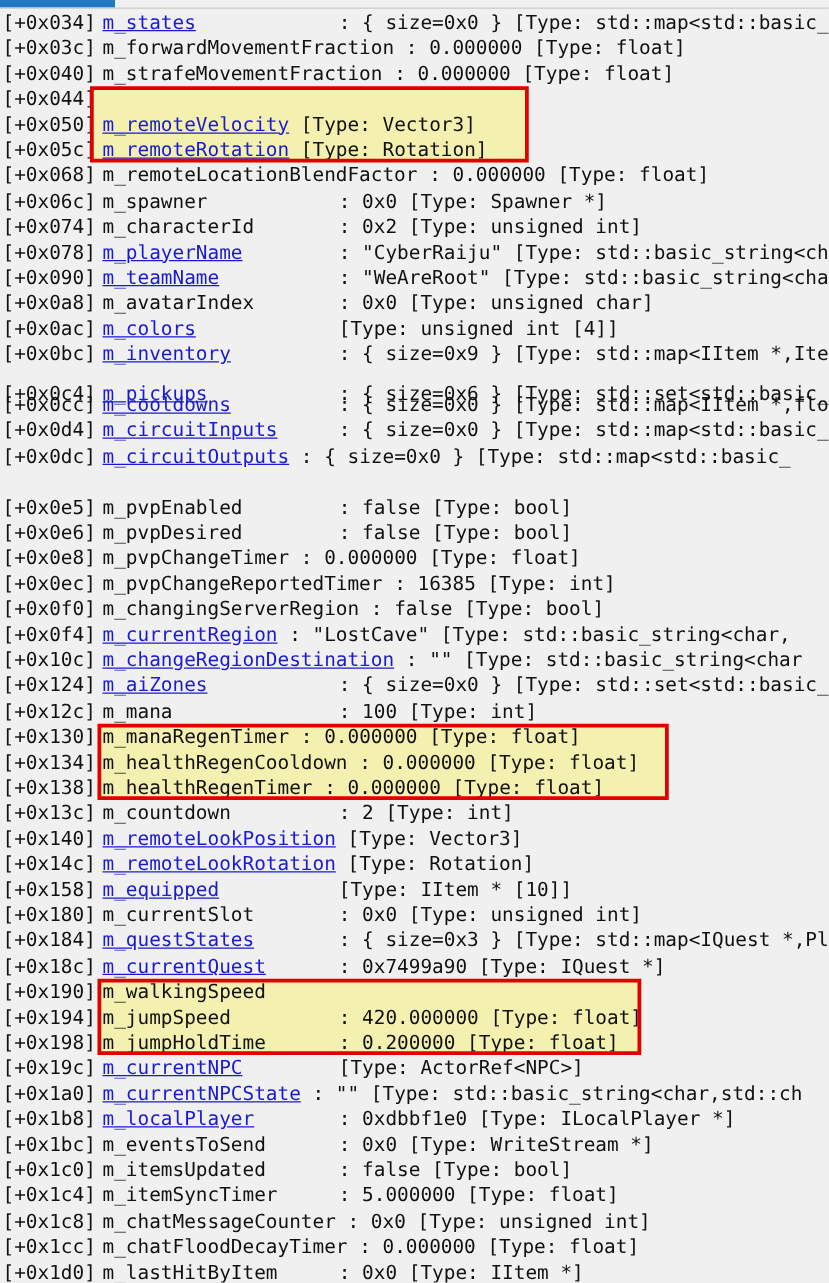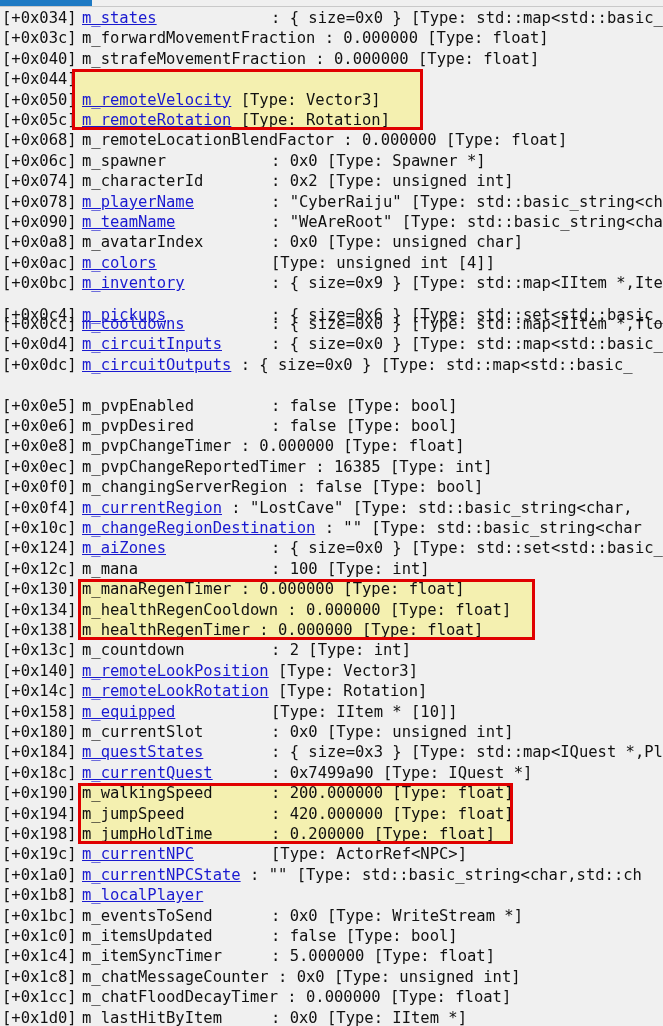--- a/index.html
+++ b/index.html
@@ -160,25 +160,25 @@
     <div class="row rowtext flow" style="position: absolute; left: 0px; top: 572.2px; width: 663px; padding-left: 38px;"><span class="offset">[+0x130]</span><span class="nameblock"><span class="plain">m_manaRegenTimer</span> <span>: 0.000000 [Type: float]</span></span></div>
     <div class="row rowtext flow" style="position: absolute; left: 0px; top: 592.6px; width: 662px;"><span class="offset">[+0x134]</span><span class="nameblock"><span class="plain">m_healthRegenCooldown</span> <span>: 0.000000 [Type: float]</span></span></div>
     <div class="row rowtext flow" style="position: absolute; left: 0px; top: 613px; width: 663px;"><span class="offset">[+0x138]</span><span class="nameblock"><span class="plain">m_healthRegenTimer</span> <span>: 0.000000 [Type: float]</span></span></div>
     <div class="row rowtext" style="position: absolute; left: 0px; top: 633.4px; width: 663px;"><span class="offset">[+0x13c]</span><span class="namecol plain">m_countdown</span><span class="valcol">: 2 [Type: int]</span></div>
     <div class="row rowtext flow" style="position: absolute; left: 0px; top: 653.8px; width: 663px;"><span class="offset">[+0x140]</span><span class="nameblock"><span class="link">m_remoteLookPosition</span> <span>[Type: Vector3]</span></span></div>
     <div class="row rowtext flow" style="position: absolute; left: 0px; top: 674.2px; width: 663px;"><span class="offset">[+0x14c]</span><span class="nameblock"><span class="link">m_remoteLookRotation</span> <span>[Type: Rotation]</span></span></div>
     <div class="row rowtext" style="position: absolute; left: 0px; top: 694.6px; width: 663px;"><span class="offset">[+0x158]</span><span class="namecol link">m_equipped</span><span class="valcol">[Type: IItem * [10]]</span></div>
     <div class="row rowtext" style="position: absolute; left: 0px; top: 715px; width: 663px;"><span class="offset">[+0x180]</span><span class="namecol plain">m_currentSlot</span><span class="valcol">: 0x0 [Type: unsigned int]</span></div>
     <div class="row rowtext" style="position: absolute; left: 0px; top: 735.4px; width: 663px;"><span class="offset">[+0x184]</span><span class="namecol link">m_questStates</span><span class="valcol">: { size=0x3 } [Type: std::map&lt;IQuest *,Pla</span></div>
     <div class="row rowtext" style="position: absolute; left: 0px; top: 755.8px; width: 663px;"><span class="offset">[+0x18c]</span><span class="namecol link">m_currentQuest</span><span class="valcol">: 0x7499a90 [Type: IQuest *]</span></div>
-    <div class="row rowtext" style="position: absolute; left: 0px; top: 776.2px; width: 663px;"><span class="offset">[+0x190]</span><span class="namecol plain">m_walkingSpeed</span><span class="valcol">: 200.000000 [Type: float]</span></div>
+    <div class="row rowtext" style="position: absolute; left: 0px; top: 776.2px; width: 663px;"><span class="offset">[+0x190]</span><span class="namecol plain">m_walkingSpeed</span></div>
     <div class="row rowtext" style="position: absolute; left: 0px; top: 796.6px; width: 663px;"><span class="offset">[+0x194]</span><span class="namecol plain">m_jumpSpeed</span><span class="valcol">: 420.000000 [Type: float]</span></div>
     <div class="row rowtext" style="position: absolute; left: 0px; top: 817px; width: 663px;"><span class="offset">[+0x198]</span><span class="namecol plain">m_jumpHoldTime</span><span class="valcol">: 0.200000 [Type: float]</span></div>
     <div class="row rowtext" style="position: absolute; left: 0px; top: 837.4px; width: 663px;"><span class="offset">[+0x19c]</span><span class="namecol link">m_currentNPC</span><span class="valcol">[Type: ActorRef&lt;NPC&gt;]</span></div>
     <div class="row rowtext flow" style="position: absolute; left: 0px; top: 857.8px; width: 663px;"><span class="offset">[+0x1a0]</span><span class="nameblock"><span class="link">m_currentNPCState</span> <span>: "" [Type: std::basic_string&lt;char,std::ch</span></span></div>
-    <div class="row rowtext" style="position: absolute; left: 0px; top: 878.2px; width: 663px;"><span class="offset">[+0x1b8]</span><span class="namecol link">m_localPlayer</span></div>
+    <div class="row rowtext" style="position: absolute; left: 0px; top: 878.2px; width: 663px;"><span class="offset">[+0x1b8]</span><span class="namecol link">m_localPlayer</span><span class="valcol">: 0xdbbf1e0 [Type: ILocalPlayer *]</span></div>
     <div class="row rowtext" style="position: absolute; left: 0px; top: 898.6px; width: 663px;"><span class="offset">[+0x1bc]</span><span class="namecol plain">m_eventsToSend</span><span class="valcol">: 0x0 [Type: WriteStream *]</span></div>
     <div class="row rowtext" style="position: absolute; left: 0px; top: 919px; width: 663px;"><span class="offset">[+0x1c0]</span><span class="namecol plain">m_itemsUpdated</span><span class="valcol">: false [Type: bool]</span></div>
     <div class="row rowtext" style="position: absolute; left: 0px; top: 939.4px; width: 663px;"><span class="offset">[+0x1c4]</span><span class="namecol plain">m_itemSyncTimer</span><span class="valcol">: 5.000000 [Type: float]</span></div>
     <div class="row rowtext flow" style="position: absolute; left: 0px; top: 959.8px; width: 663px;"><span class="offset">[+0x1c8]</span><span class="nameblock"><span class="plain">m_chatMessageCounter</span> <span>: 0x0 [Type: unsigned int]</span></span></div>
     <div class="row rowtext flow" style="position: absolute; left: 0px; top: 980.2px; width: 663px;"><span class="offset">[+0x1cc]</span><span class="nameblock"><span class="plain">m_chatFloodDecayTimer</span> <span>: 0.000000 [Type: float]</span></span></div>
     <div class="row rowtext" style="position: absolute; left: 0px; top: 1000.6px; width: 663px;"><span class="offset">[+0x1d0]</span><span class="namecol plain">m_lastHitByItem</span><span class="valcol">: 0x0 [Type: IItem *]</span></div>
   </div>
 
 </body></html>

